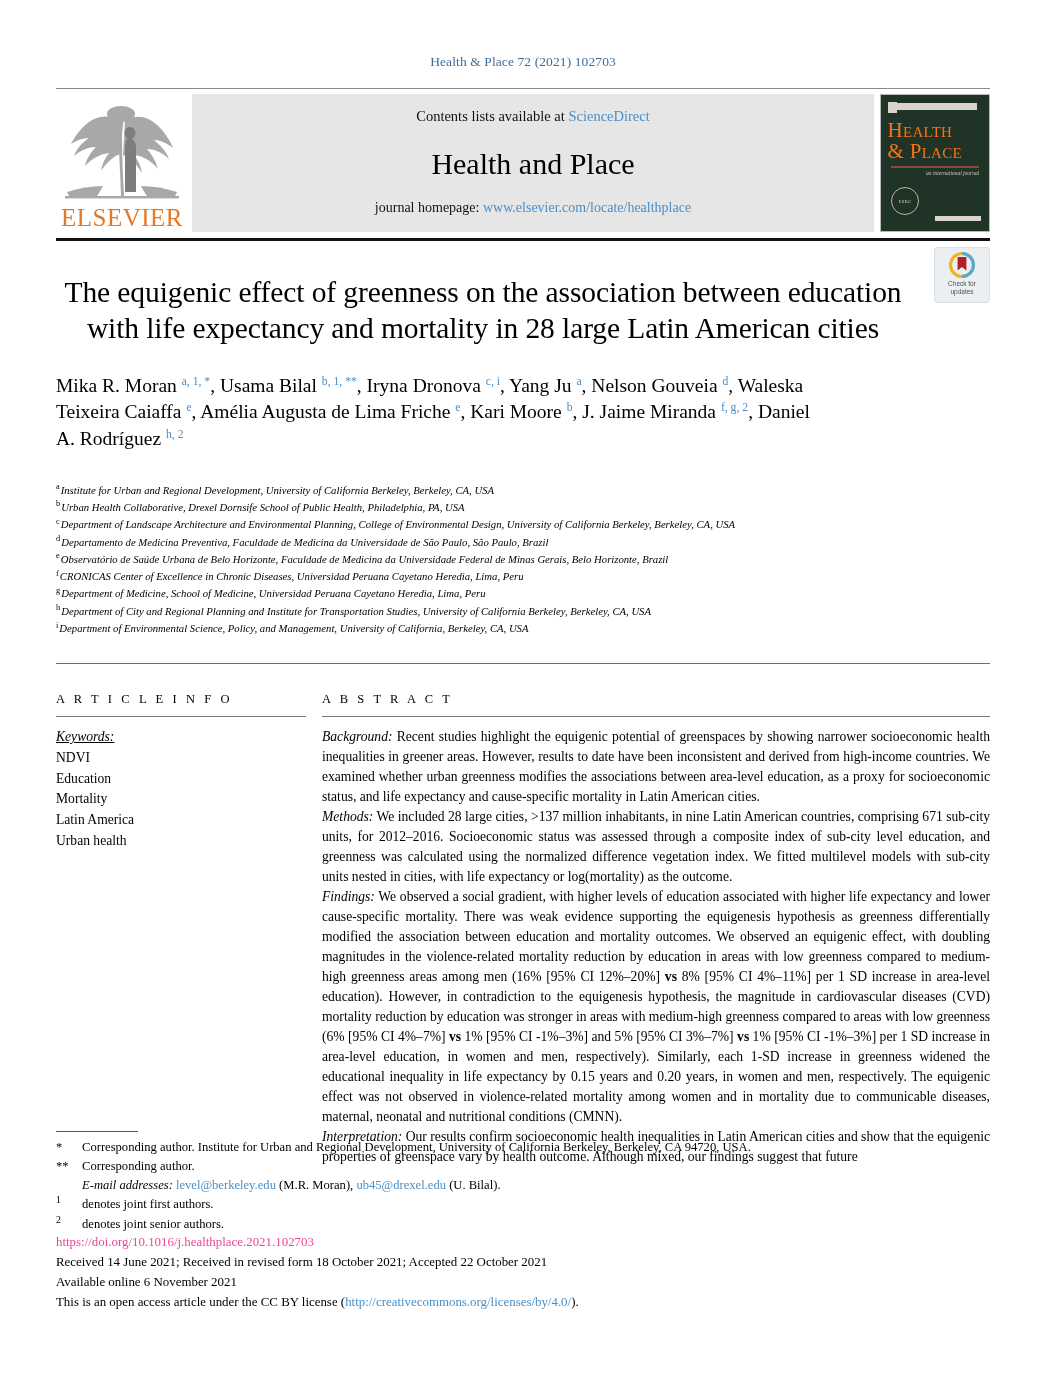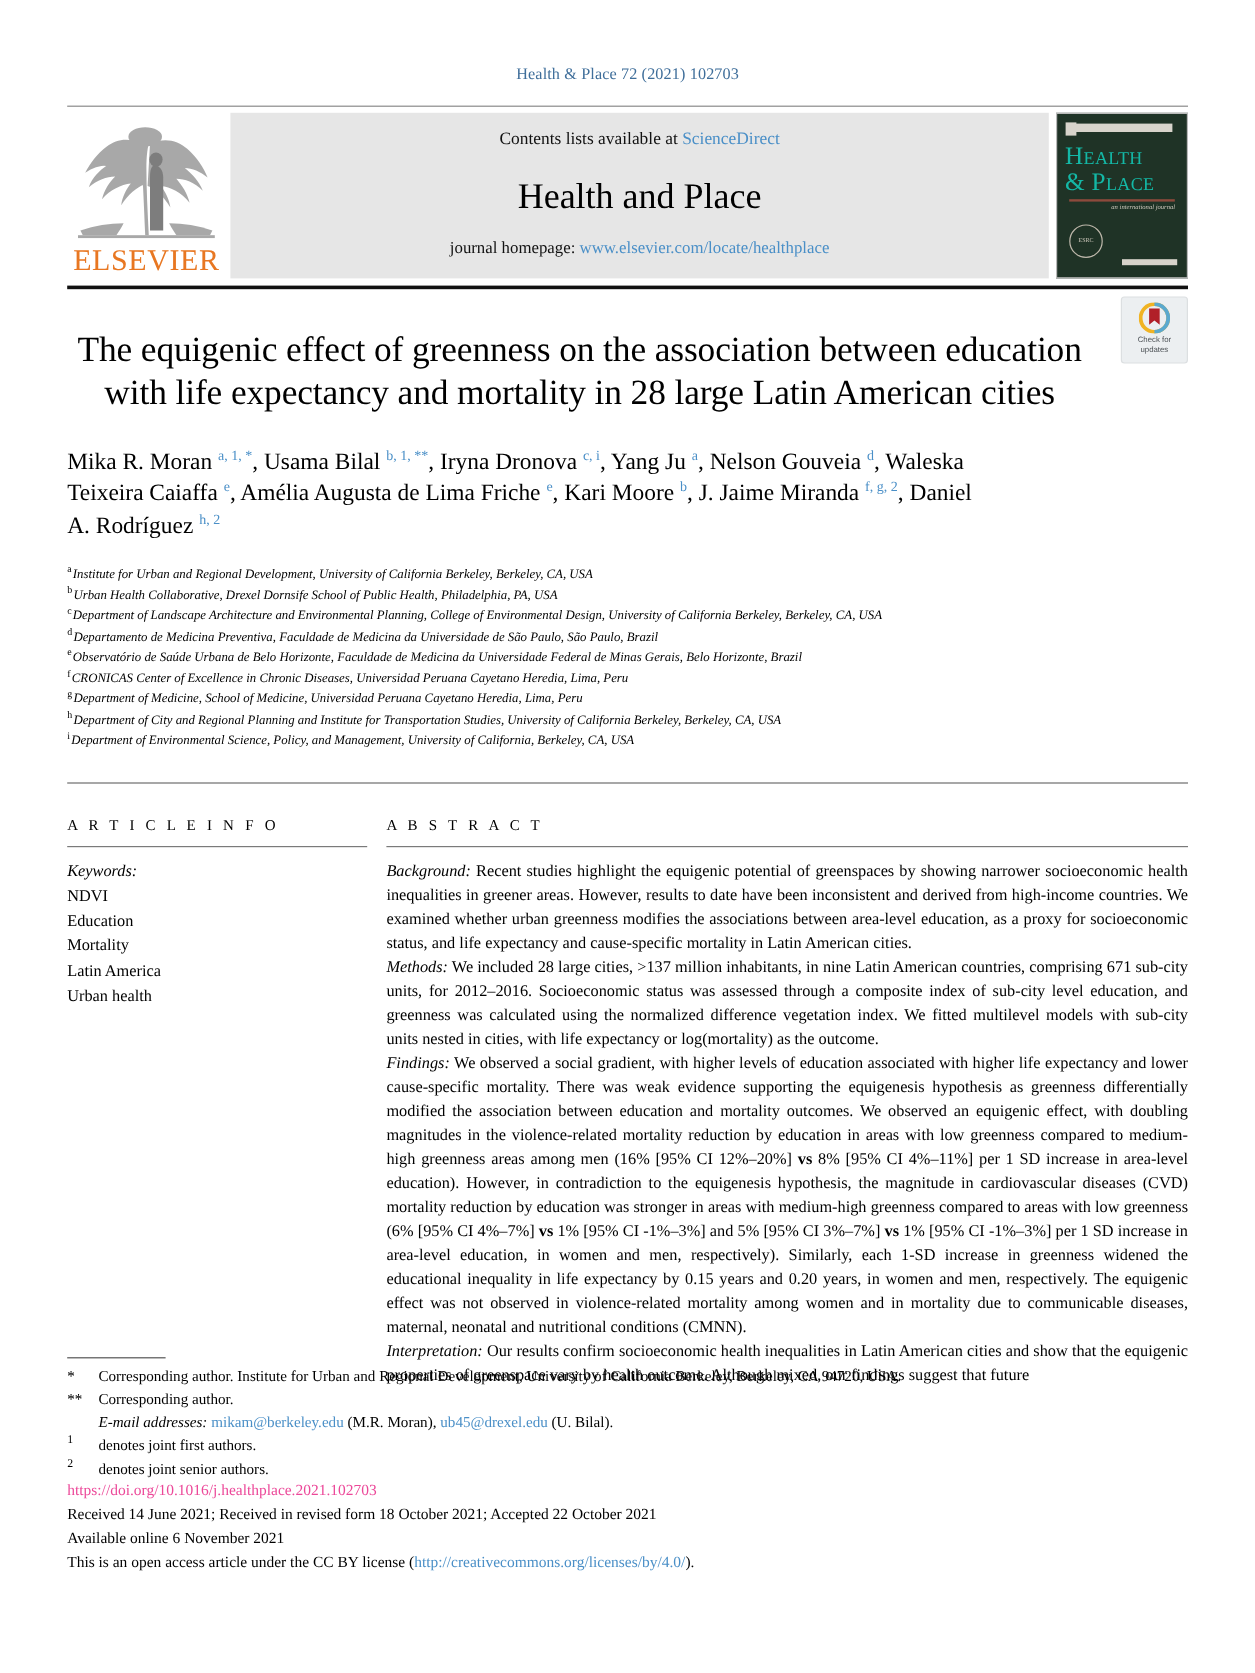--- a/index.html
+++ b/index.html
@@ -112,21 +112,21 @@
   }
   .cover-elsev-mark {
     position: absolute;
     left: 7px;
     top: 7px;
     width: 9px;
     height: 11px;
     background: #d8d4cb;
   }
   .cover-title {
-    color: #14b8a6;
+    color: #f97316;
     font-family: "Liberation Serif", serif;
     font-size: 21px;
     line-height: 1.02;
     letter-spacing: 0.3px;
     margin-top: 10px;
     text-align: left;
     width: 88%;
   }
   .cover-title .sc { font-size: 15px; }
   .cover-rule {
@@ -228,21 +228,21 @@
   }
   sup.aff {
     color: #4a8fc7;
     font-size: 0.6em;
     vertical-align: super;
     line-height: 0;
   }
 
   
   .affiliations {
-    margin: 18px 56px 0 56px;
+    margin: 29px 56px 0 56px;
     font-size: 10.7px;
     font-style: italic;
     line-height: 1.62;
   }
   .affiliations sup {
     font-style: normal;
     font-size: 0.78em;
     vertical-align: super;
     line-height: 0;
     padding-right: 1px;
@@ -271,20 +271,21 @@
     margin-bottom: 9px;
   }
   .thin-rule {
     border-top: 1px solid #7a7a7a;
     margin-bottom: 10px;
   }
   .kw-title {
     font-style: italic;
     font-size: 13.6px;
     line-height: 1.52;
+    text-decoration: underline;
   }
   .kw-item {
     font-size: 13.6px;
     line-height: 1.52;
   }
   .abs-p {
     font-size: 13.6px;
     line-height: 1.47;
     text-align: justify;
     margin: 0;
@@ -445,21 +446,21 @@
       <p class="abs-p"><em>Findings:</em> We observed a social gradient, with higher levels of education associated with higher life expectancy and lower cause-specific mortality. There was weak evidence supporting the equigenesis hypothesis as greenness differentially modified the association between education and mortality outcomes. We observed an equigenic effect, with doubling magnitudes in the violence-related mortality reduction by education in areas with low greenness compared to medium-high greenness areas among men (16% [95% CI 12%–20%] <b>vs</b> 8% [95% CI 4%–11%] per 1 SD increase in area-level education). However, in contradiction to the equigenesis hypothesis, the magnitude in cardiovascular diseases (CVD) mortality reduction by education was stronger in areas with medium-high greenness compared to areas with low greenness (6% [95% CI 4%–7%] <b>vs</b> 1% [95% CI -1%–3%] and 5% [95% CI 3%–7%] <b>vs</b> 1% [95% CI -1%–3%] per 1 SD increase in area-level education, in women and men, respectively). Similarly, each 1-SD increase in greenness widened the educational inequality in life expectancy by 0.15 years and 0.20 years, in women and men, respectively. The equigenic effect was not observed in violence-related mortality among women and in mortality due to communicable diseases, maternal, neonatal and nutritional conditions (CMNN).</p>
       <p class="abs-p"><em>Interpretation:</em> Our results confirm socioeconomic health inequalities in Latin American cities and show that the equigenic properties of greenspace vary by health outcome. Although mixed, our findings suggest that future</p>
     </div>
 
   </div>
 
   <div class="foot-rule"></div>
   <div class="footnotes">
     <span class="fn"><span class="fmark">*</span>Corresponding author. Institute for Urban and Regional Development, University of California Berkeley, Berkeley, CA 94720, USA.</span>
     <span class="fn"><span class="fmark">**</span>Corresponding author.</span>
-    <span class="fn"><span class="fmark"></span><em>E-mail addresses:</em> <a class="link" href="#">mikam@berkeley.edu</a> (M.R. Moran), <a class="link" href="#">ub45@drexel.edu</a> (U. Bilal).</span>
+    <span class="fn"><span class="fmark"></span><em>E-mail addresses:</em> <a class="link" href="#">level@berkeley.edu</a> (M.R. Moran), <a class="link" href="#">ub45@drexel.edu</a> (U. Bilal).</span>
     <span class="fn"><span class="fmark"><sup>1</sup></span>denotes joint first authors.</span>
     <span class="fn"><span class="fmark"><sup>2</sup></span>denotes joint senior authors.</span>
   </div>
 
   <div class="pubinfo">
     <div><span class="doi">https://doi.org/10.1016/j.healthplace.2021.102703</span></div>
     <div>Received 14 June 2021; Received in revised form 18 October 2021; Accepted 22 October 2021</div>
     <div>Available online 6 November 2021</div>
     <div>This is an open access article under the CC BY license (<a class="link" href="#">http://creativecommons.org/licenses/by/4.0/</a>).</div>
   </div>

